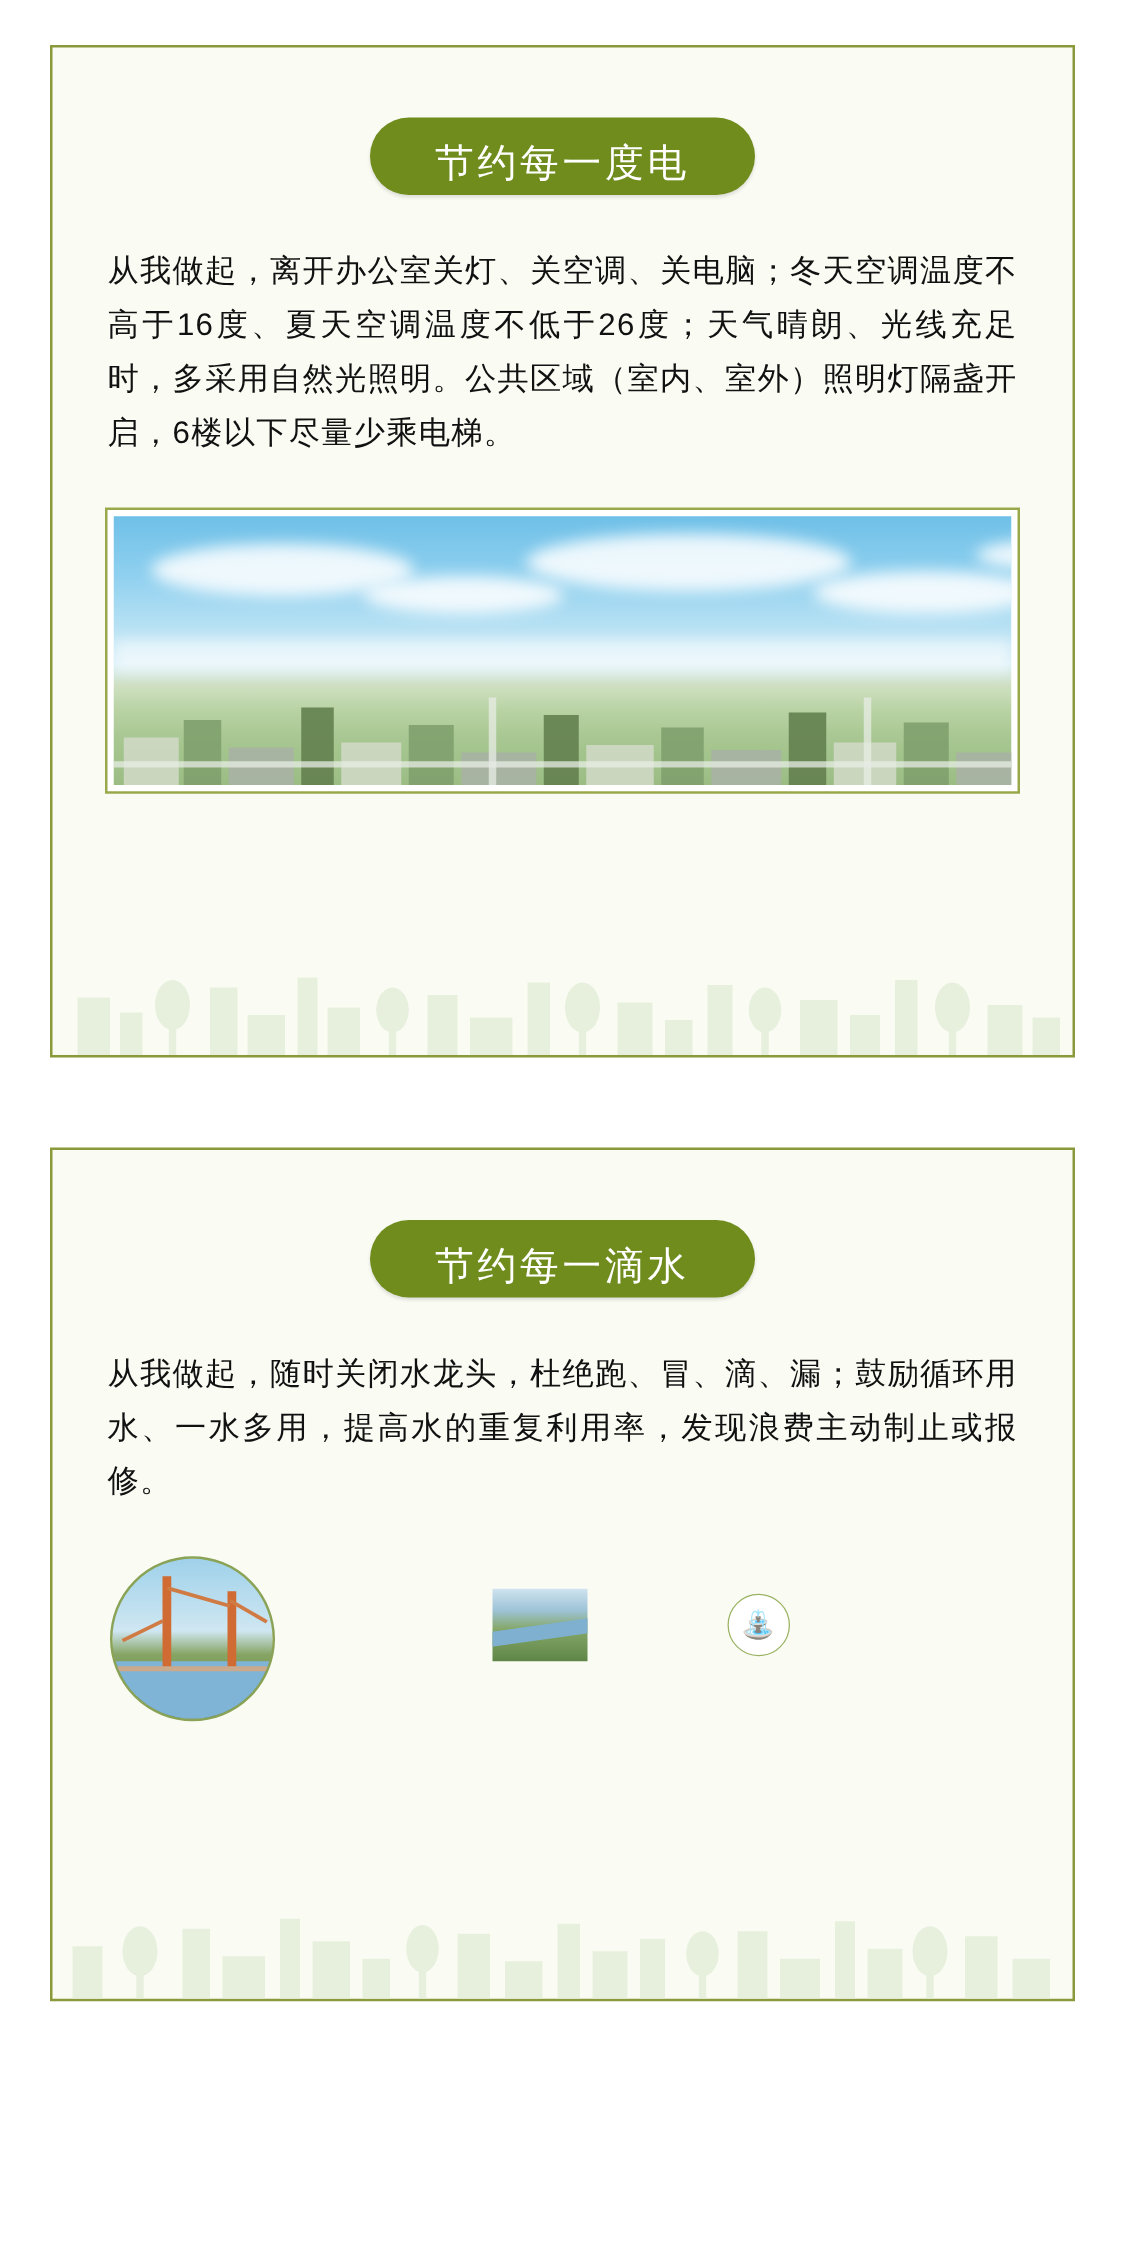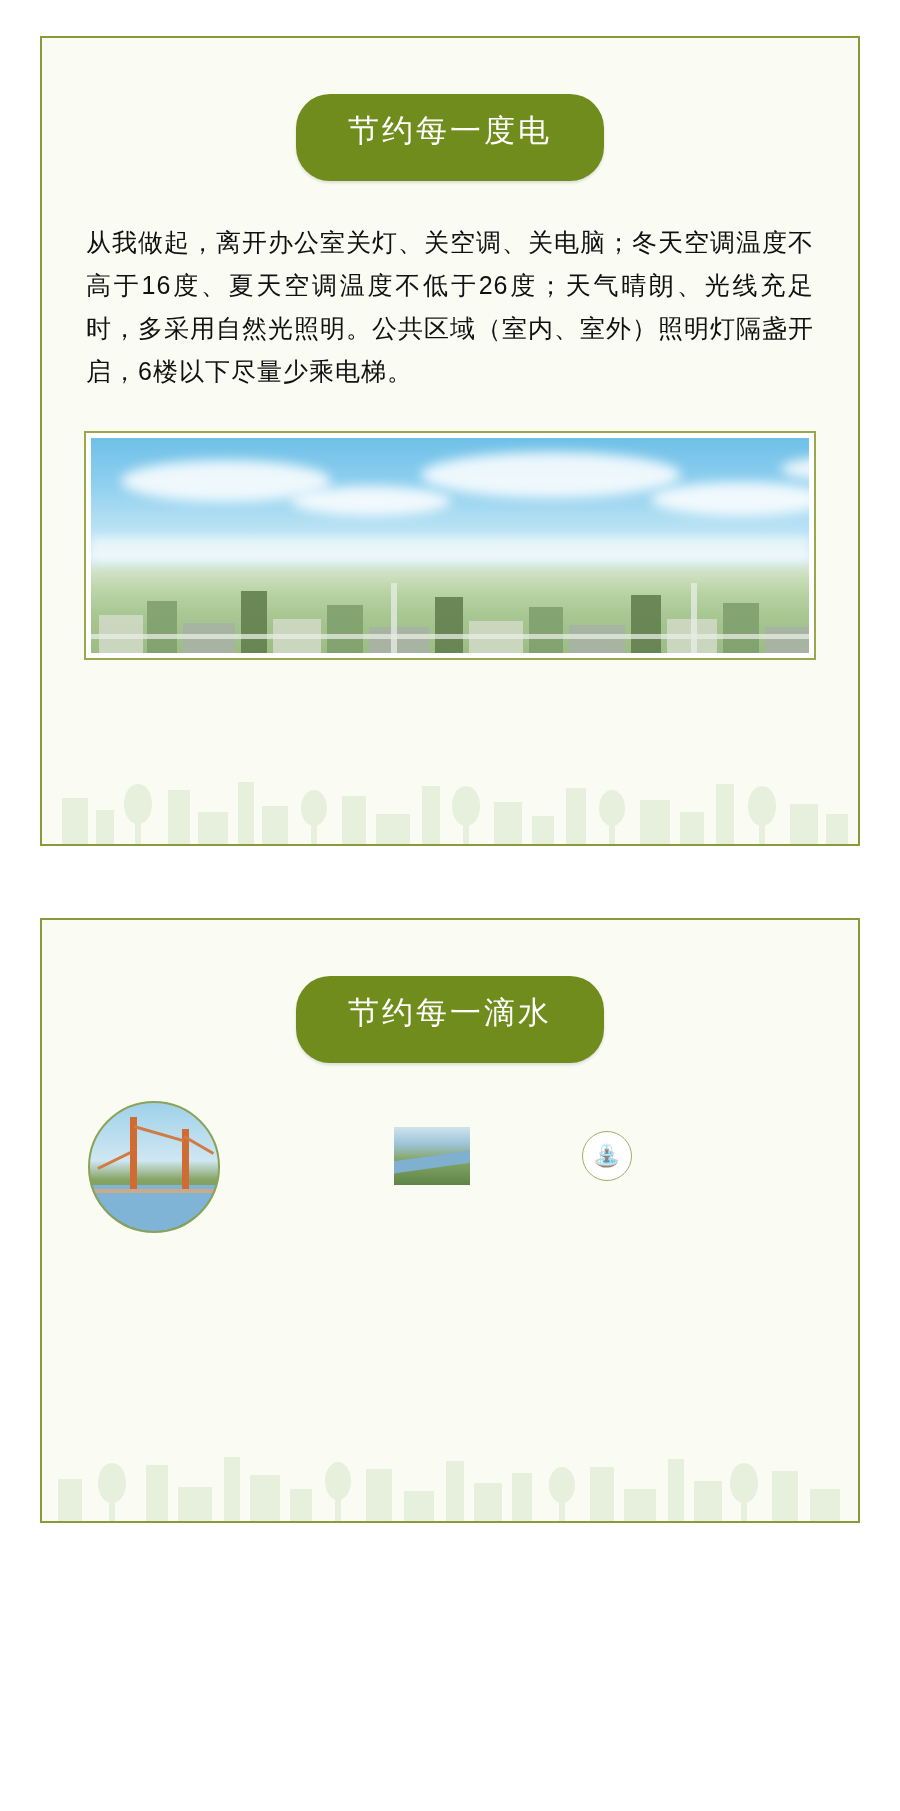--- a/index.html
+++ b/index.html
@@ -26,34 +26,34 @@
 
   
   .card {
     position: relative;
     border: 2px solid #8a9a3a;
     background: #fafcf4;
     box-sizing: border-box;
     overflow: hidden;
   }
   .card-1 { height: 810px; }
-  .card-2 { height: 605px; }
+  .card-2 { height: 683px; }
 
   
   .title-wrap {
     display: flex;
     justify-content: center;
     padding-top: 56px;
   }
   .title-pill {
     background: #6f8c1d;
     color: #ffffff;
     font-size: 31px;
     letter-spacing: 3px;
-    padding: 16px 52px 29px 52px;
+    padding: 16px 52px 4px 52px;
     border-radius: 34px;
     box-shadow: 0 2px 3px rgba(0,0,0,0.12);
     white-space: nowrap;
   }
 
   
   .body-text {
     margin: 40px 44px 0 44px;
     font-size: 25px;
     line-height: 1.72;
@@ -276,20 +276,21 @@
       </svg>
     </div>
   </div>
 
   <div class="card card-2">
 
     <div class="title-wrap">
       <div class="title-pill">节约每一滴水</div>
     </div>
 
+    <div class="body-text">从我做起，随时关闭水龙头，杜绝跑、冒、滴、漏；鼓励循环用水、一水多用，提高水的重复利用率，发现浪费主动制止或报修。</div>
 
     <div class="thumbs-row">
 
       <div class="thumb-circle">
         <div class="water-strip" style="bottom:0; height:46px;"></div>
         <div class="bridge-tower" style="left:40px; top:14px; height:74px;"></div>
         <div class="bridge-tower" style="left:92px; top:26px; height:62px;"></div>
         <div class="bridge-deck" style="top:86px;"></div>
         <div class="bridge-cable" style="left:8px;  top:64px; width:36px; transform: rotate(-26deg);"></div>
         <div class="bridge-cable" style="left:44px; top:22px; width:52px; transform: rotate(16deg);"></div>

